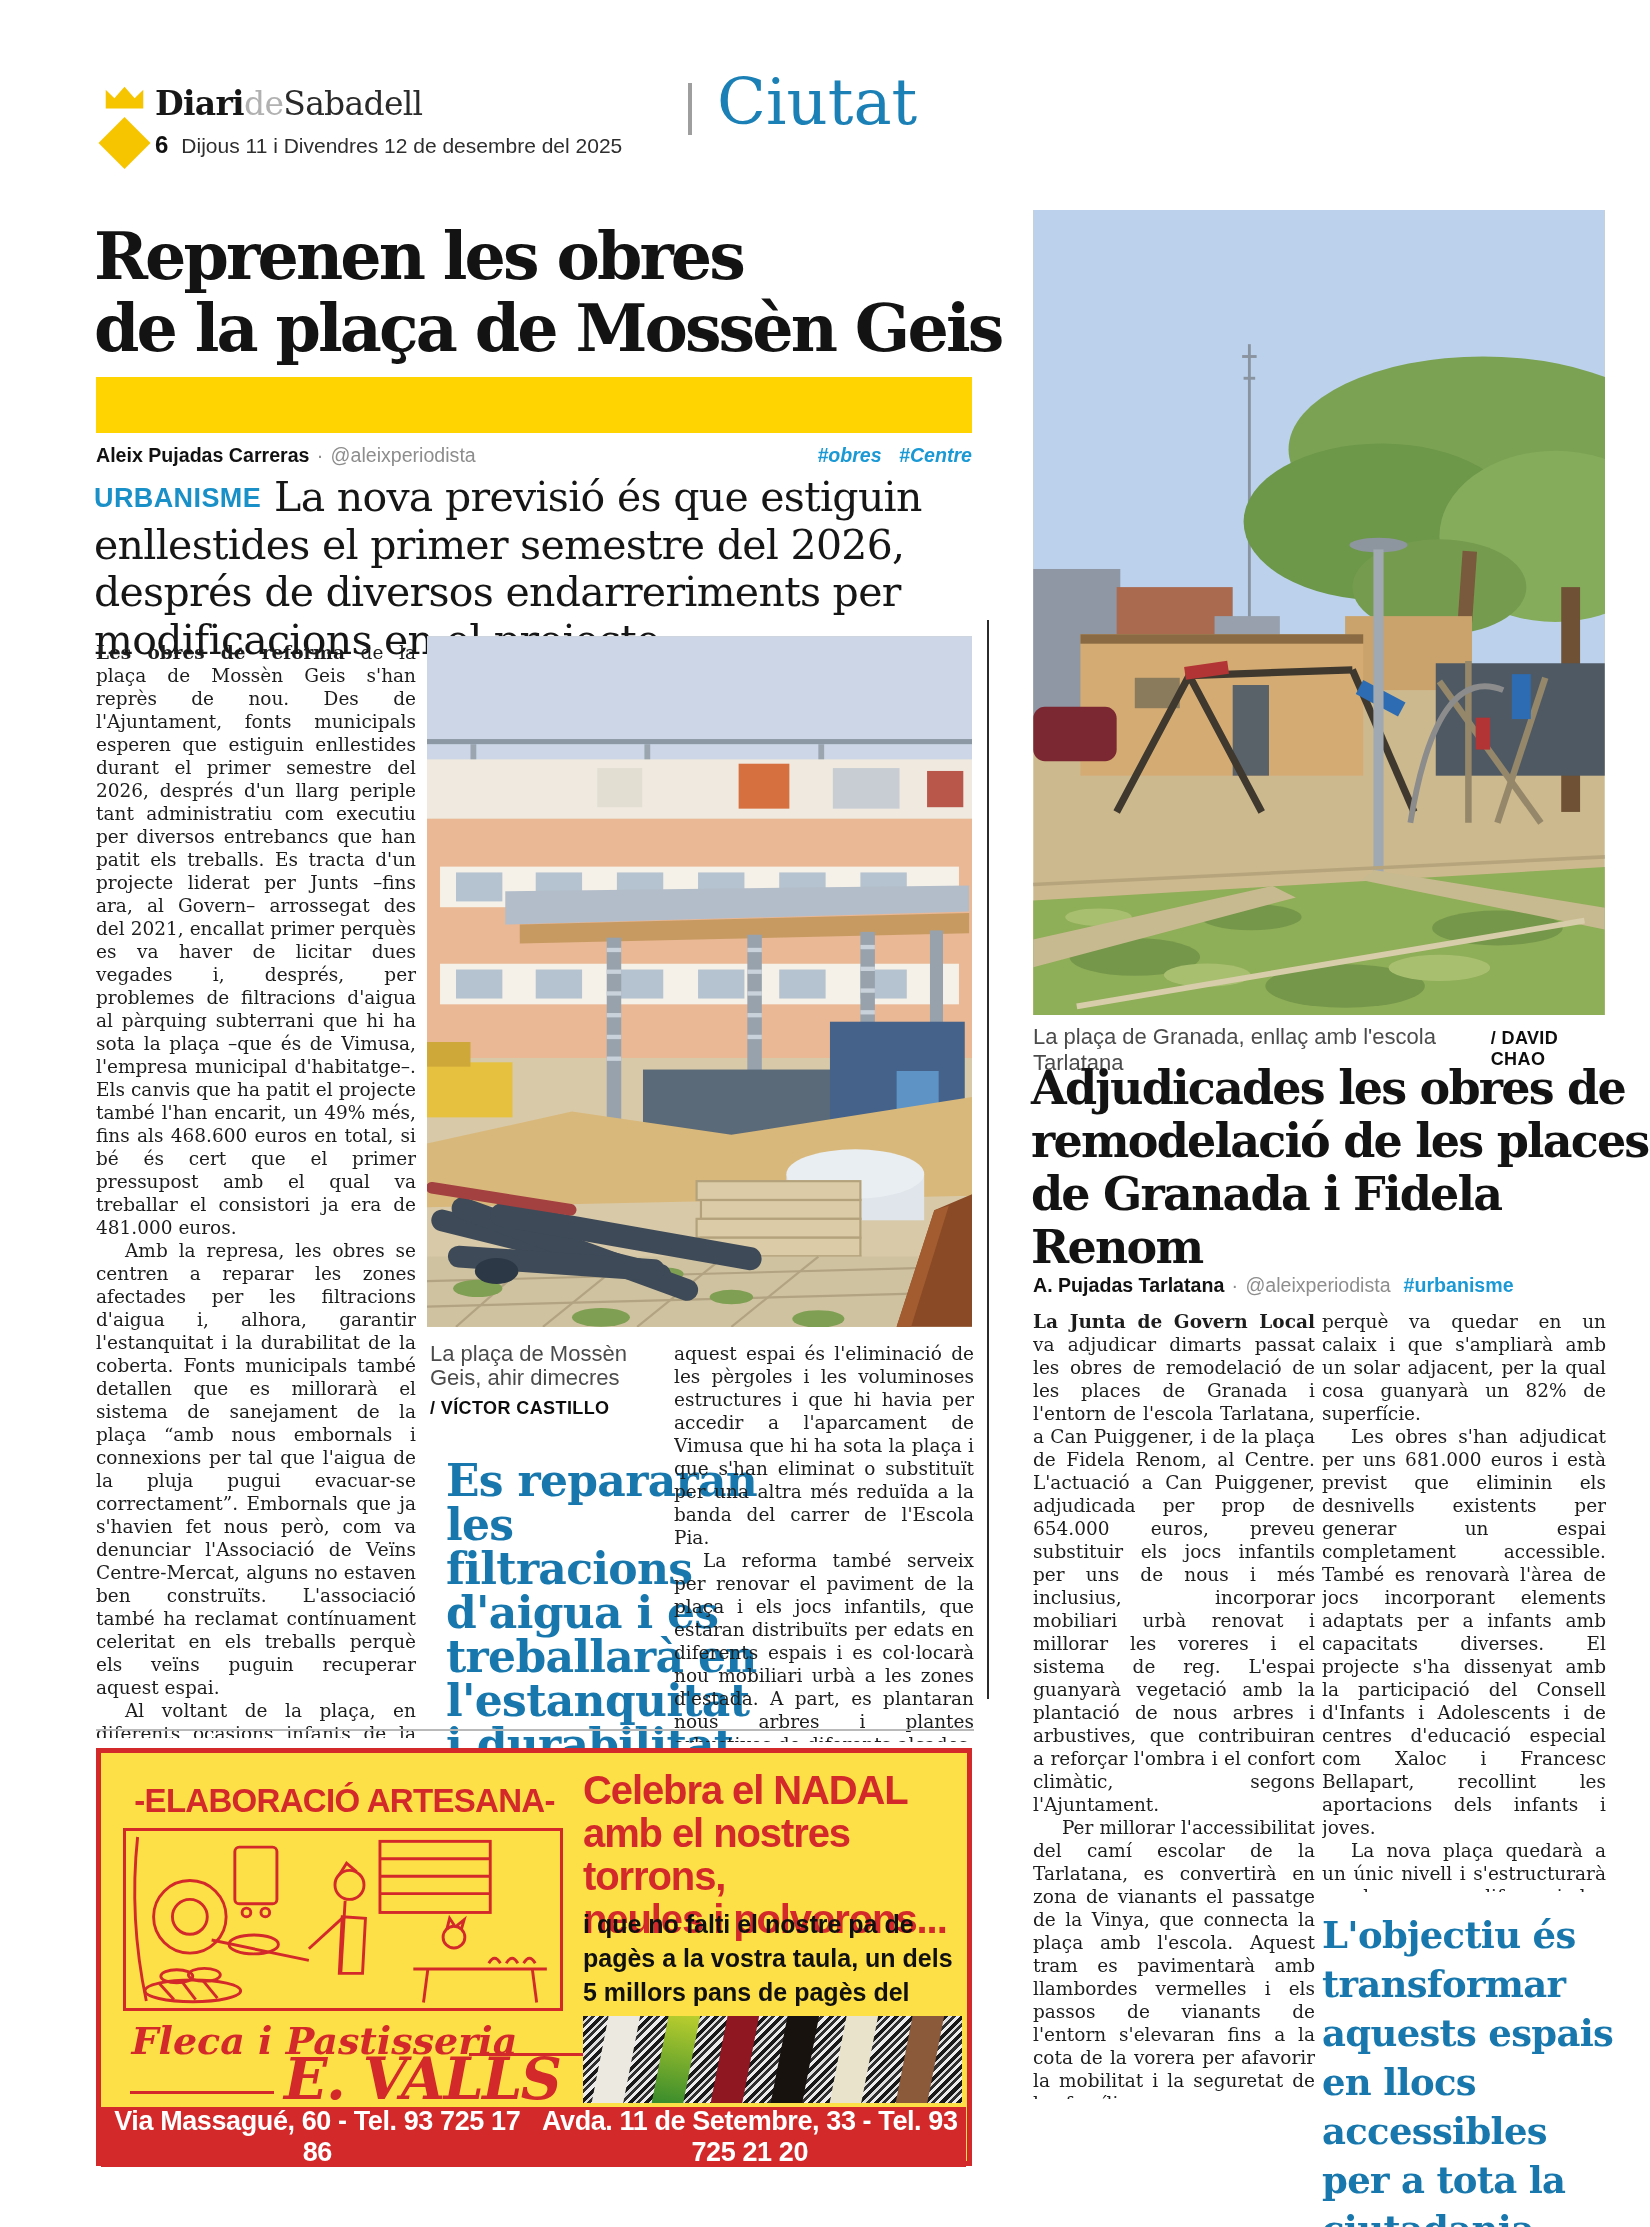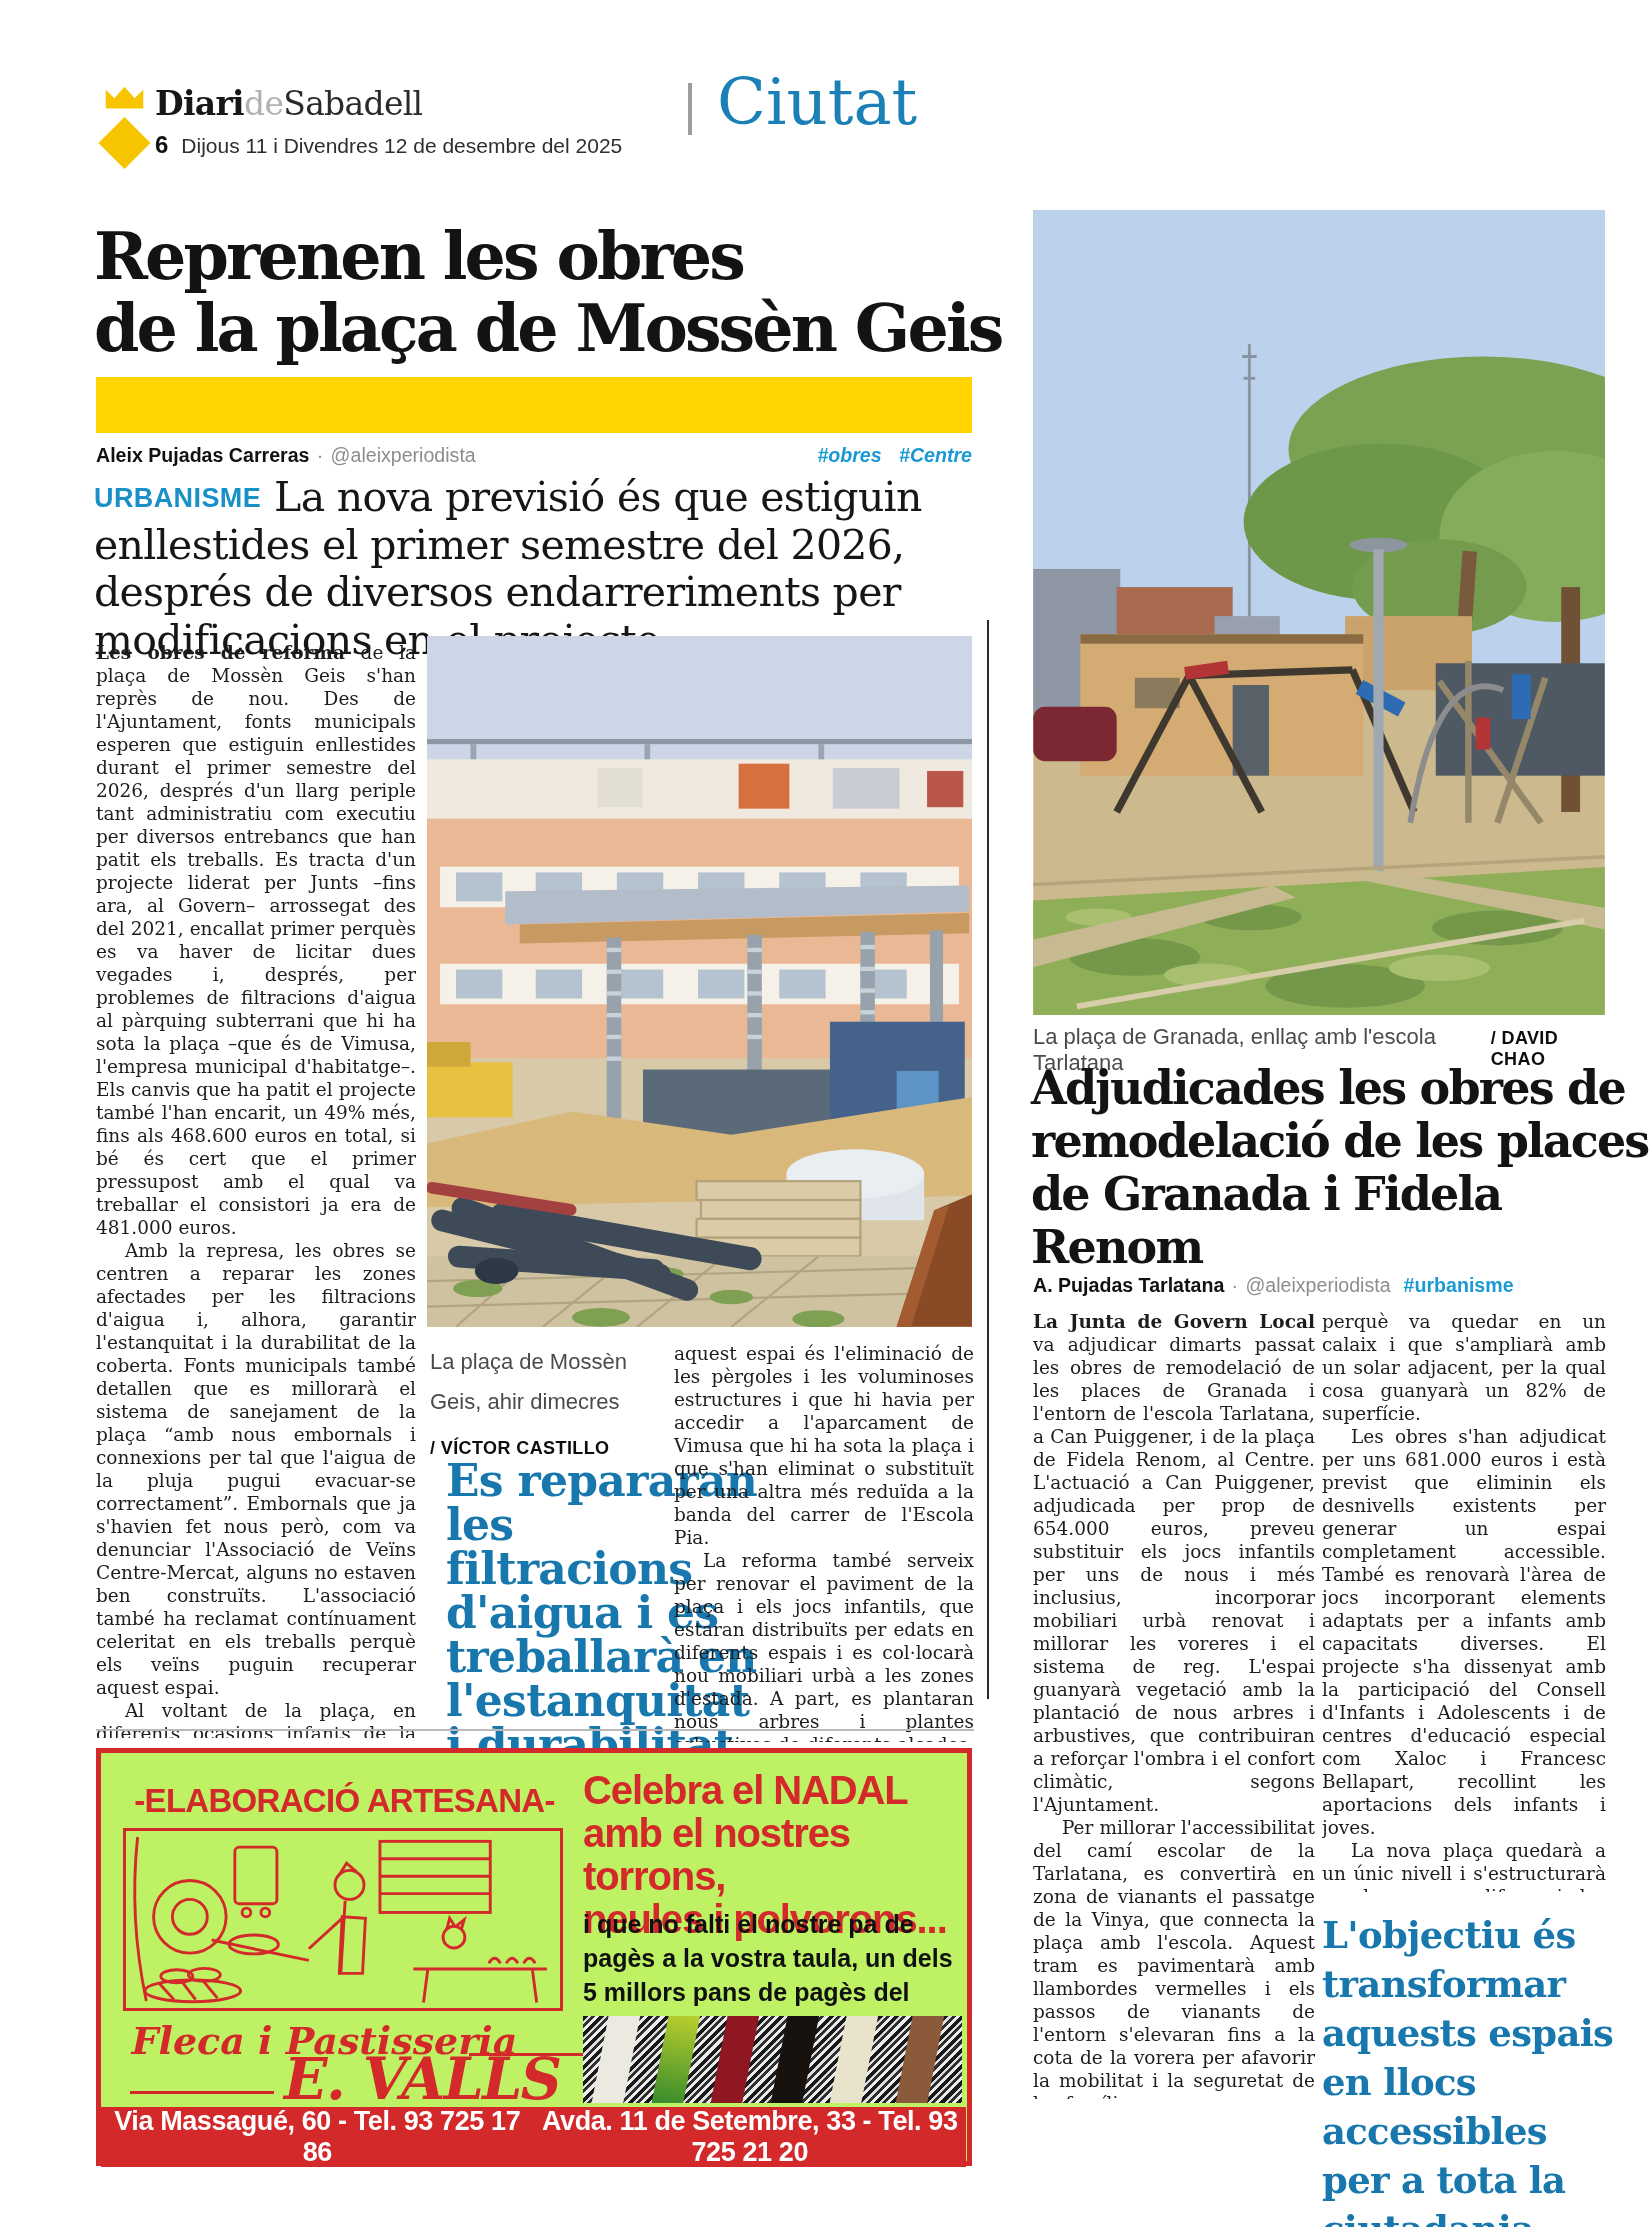--- a/index.html
+++ b/index.html
@@ -34,21 +34,21 @@
   .kicker { font-family:"Liberation Sans",sans-serif; font-weight:700; font-size:27px;
             color:#1a90c8; letter-spacing:0.4px; margin-right:13px; position:relative; top:-4.4px; }
 
   .body-text { font-family:"DejaVu Serif",serif; font-size:18.5px; line-height:23px;
                text-align:justify; color:#1d1d1d; }
   .body-text p.ind { text-indent:29px; }
   .lead-bold { font-weight:700; }
 
   .col1 { left:96px; top:641px; width:320px; height:1097px; overflow:hidden; }
   .photo1-box { left:427px; top:636px; width:545px; height:691px; overflow:hidden; }
-  .caption1 { left:430px; top:1342px; width:243px; font-size:22px; line-height:40px; color:#4b4b4b; }
+  .caption1 { left:430px; top:1342px; width:243px; font-size:22px; line-height:24px; color:#4b4b4b; }
   .credit { font-weight:700; font-size:18px; color:#0d0d0d; letter-spacing:0.4px; margin-top:5.8px; }
   .pullquote1 { left:430px; top:1459px; width:316px; font-family:"DejaVu Serif",serif; font-weight:700;
                 font-size:44px; line-height:44px; letter-spacing:-0.7px; color:#1878ad;margin-left:16px; }
   .col3 { left:674px; top:1342px; width:300px; height:400px; overflow:hidden; }
 
   .divider-v { left:987px; top:620px; width:1.5px; height:1079px; background:#2b2b2b; }
 
   
   .photo2-box { left:1033px; top:210px; width:572px; height:805px; overflow:hidden; }
   .caption2 { left:1033px; top:1024px; width:572px; font-size:22px; color:#4b4b4b; display:flex; align-items:baseline; }
@@ -57,21 +57,21 @@
                font-size:46px; line-height:1.15; letter-spacing:-1.8px; color:#131313; }
   .byline2 { left:1033px; top:1274px; display:flex; align-items:baseline; }
   .byline2 .tag { font-weight:700; font-size:19.6px; color:#1b99d5; margin-left:13px; }
   .colA { left:1033px; top:1310px; width:282px; height:789px; overflow:hidden; }
   .colB { left:1322px; top:1310px; width:284px; height:582px; overflow:hidden; }
   .pullquote2 { left:1322px; top:1911px; width:294px; font-family:"DejaVu Serif",serif; font-weight:700;
                 font-size:37px; line-height:49px; letter-spacing:-0.7px; color:#1878ad; }
 
   
   .rule-above-ad { left:96px; top:1729px; width:878px; height:2.2px; background:#b9b9b9; }
-  .ad { left:96px; top:1748px; width:876px; height:418px; border:5.8px solid #d3292a; background:#bef264;text-decoration:underline; }
+  .ad { left:96px; top:1748px; width:876px; height:418px; border:5.8px solid #d3292a; background:#fde047;text-decoration:underline; }
   .ad-tagline { position:absolute; left:14.5px; top:29px; width:458px; text-align:center;
                 color:#d3292a; font-weight:700; font-size:33px; letter-spacing:-0.7px; }
   .ad-illu { position:absolute; left:22px; top:75px; width:440px; height:183px; border:3.6px solid #d3292a; }
   .ad-script { position:absolute; left:30.5px; top:265px; font-family:"DejaVu Serif",serif; font-style:italic;
                font-weight:700; font-size:38px; color:#d3292a; }
   .ad-uline-a { position:absolute; left:368px; top:300px; width:173px; height:2.9px; background:#d3292a; }
   .ad-brand { position:absolute; left:183px; top:292px; font-family:"DejaVu Serif",serif; font-style:italic;
               font-weight:700; font-size:57px; letter-spacing:-1.5px; color:#d3292a; }
   .ad-uline-b { position:absolute; left:29px; top:338px; width:144px; height:2.9px; background:#d3292a; }
   .ad-head { position:absolute; left:482px; top:16px; color:#d3292a; font-weight:700;

